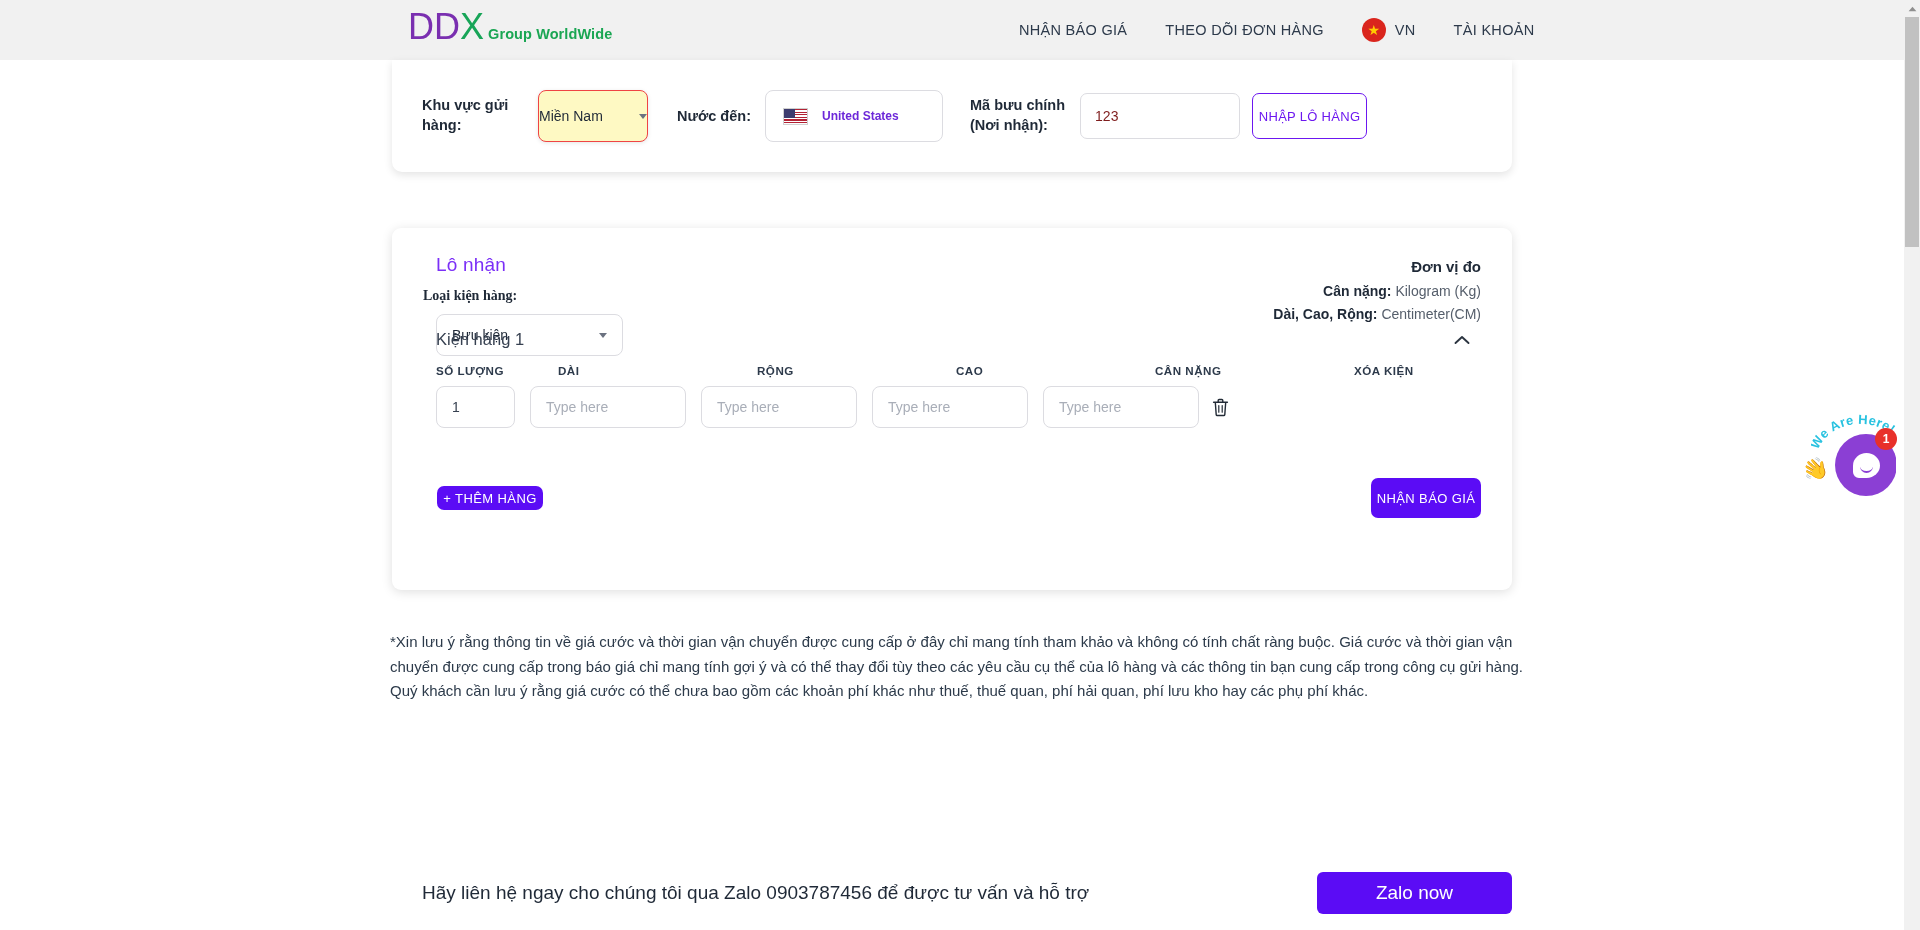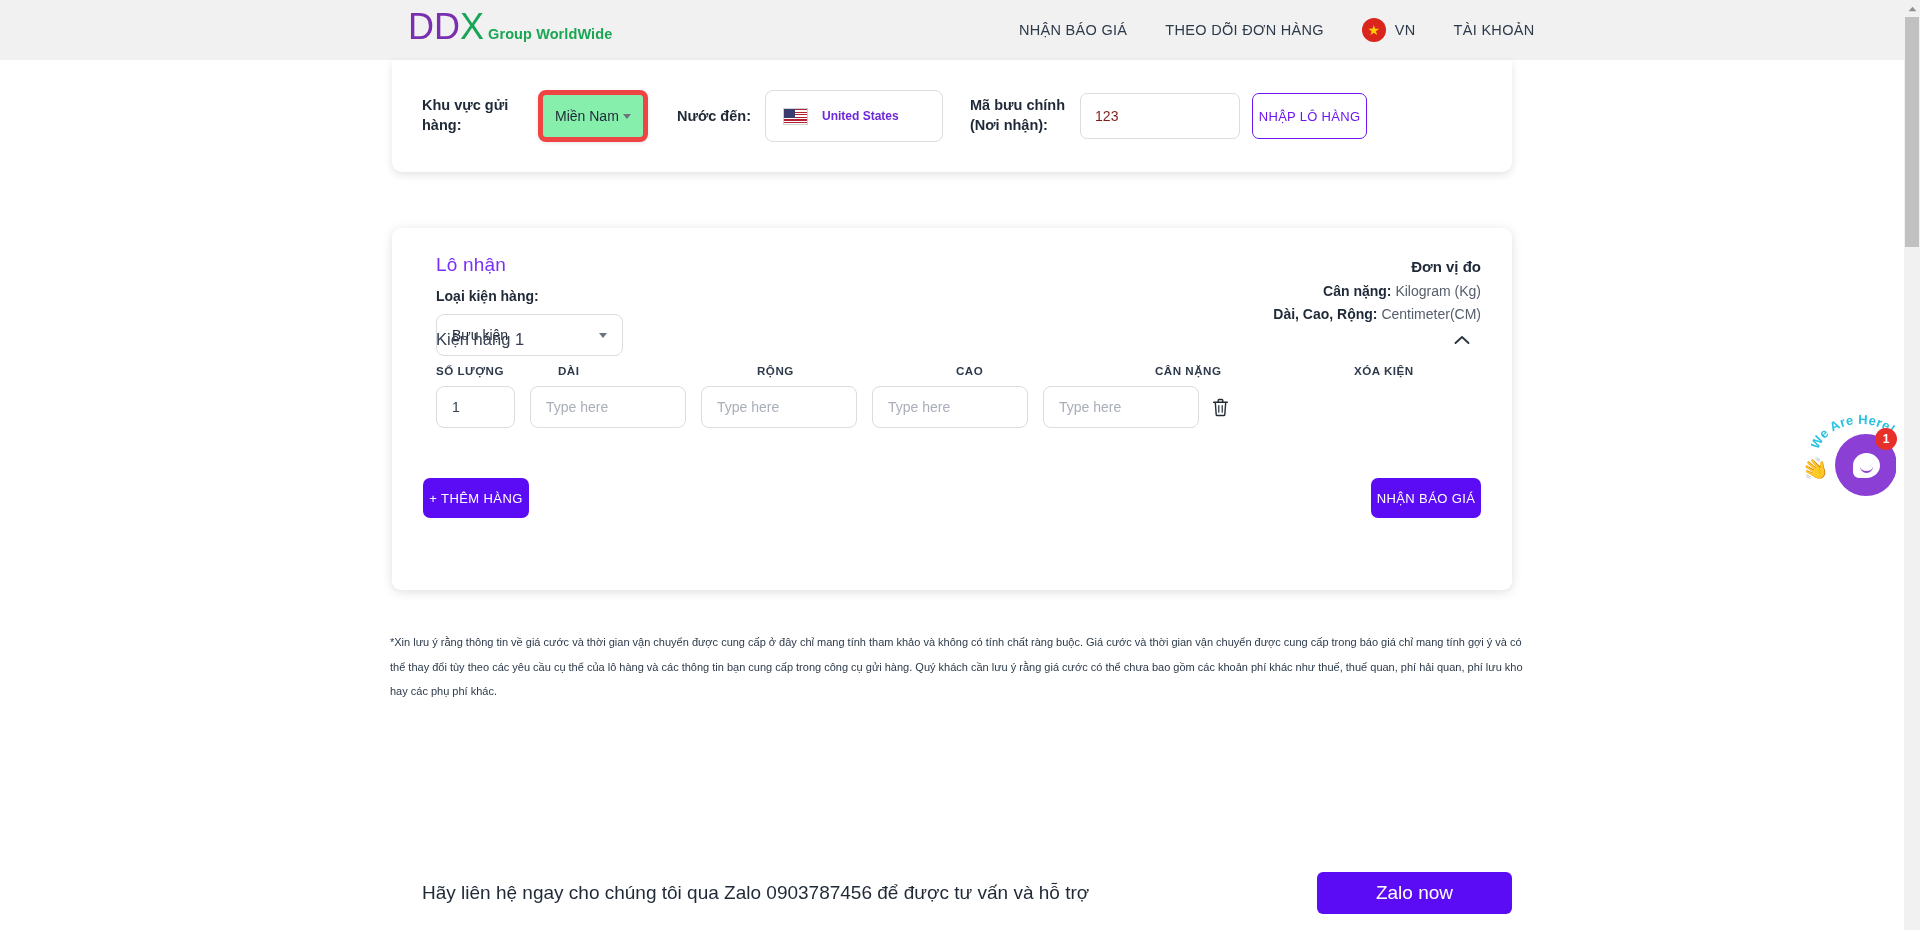--- a/index.html
+++ b/index.html
@@ -112,29 +112,29 @@
     font-weight: 700;
     color: #1f2937;
     line-height: 1.35;
     max-width: 104px;
   }
 
   .sel-region {
     margin-left: 12px;
     width: 110px;
     height: 52px;
-    border: 5px solid #ef4444;
+    border: 1px solid #ef4444;
     border-radius: 8px;
     box-shadow: 0 1px 4px rgba(0,0,0,.10);
     display: flex;
     align-items: center;
     justify-content: space-between;
-    padding: 0 12px;
-    cursor: pointer;
-    background: #86efac;
+    padding: 0 0;
+    cursor: pointer;
+    background: #fef9c3;
   }
   .sel-region .val { font-size: 14px; color: #1f2937; }
   .caret {
     width: 0; height: 0;
     border-left: 4.5px solid transparent;
     border-right: 4.5px solid transparent;
     border-top: 5.5px solid #6b7280;
   }
 
   .fb-label2 {
@@ -236,24 +236,24 @@
 
   .lo-hang-title {
     font-size: 19px;
     color: #7b2ff7;
     font-weight: 500;
     letter-spacing: .2px;
     margin-left: 13px;
   }
   .loai-label {
     margin-top: 12px;
-    margin-left: 13px;
     font-size: 14px;
     font-weight: 700;
     color: #1f2937;
+    font-family: Liberation Serif, serif;
   }
   .sel-package {
     margin-top: 10px;
     margin-left: 13px;
     width: 187px;
     height: 42px;
     border: 1px solid #dcdce1;
     border-radius: 8px;
     display: flex;
     align-items: center;
@@ -362,30 +362,30 @@
     background: #5b0cf5;
     color: #ffffff;
     border: none;
     border-radius: 7px;
     font-size: 13px;
     letter-spacing: .4px;
     cursor: pointer;
     font-family: "Liberation Sans", sans-serif;
     white-space: nowrap;
   }
-  .btn-add { width: 106px; height: 40px; }
+  .btn-add { width: 106px; height: 24px; margin-left: 14px; }
   .btn-quote { width: 110px; height: 40px; }
 
   
   .disclaimer {
     position: absolute;
     left: 390px;
     top: 630px;
     width: 1133px;
-    font-size: 11px;
+    font-size: 15px;
     line-height: 24.5px;
     color: #2c3a4a;
     text-align: left;
   }
 
   
   .zalo-strip {
     position: absolute;
     left: 392px;
     top: 855px;

